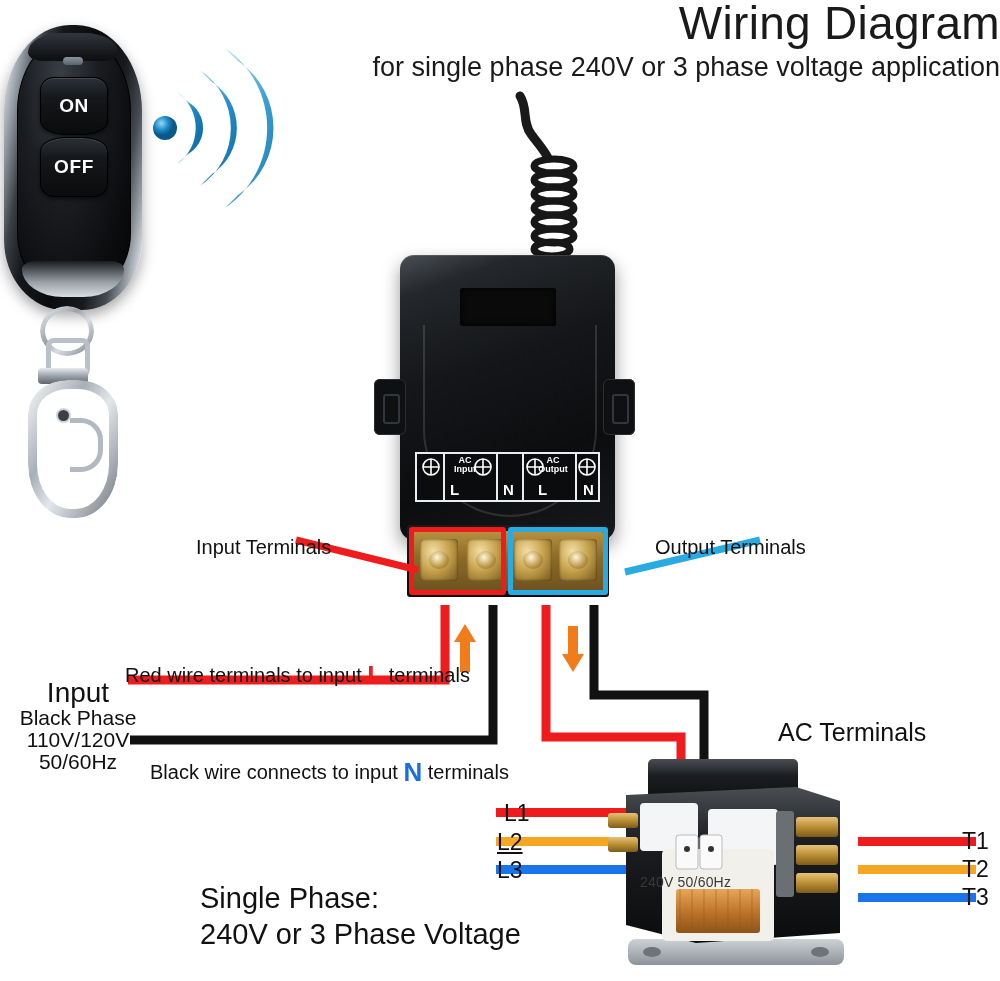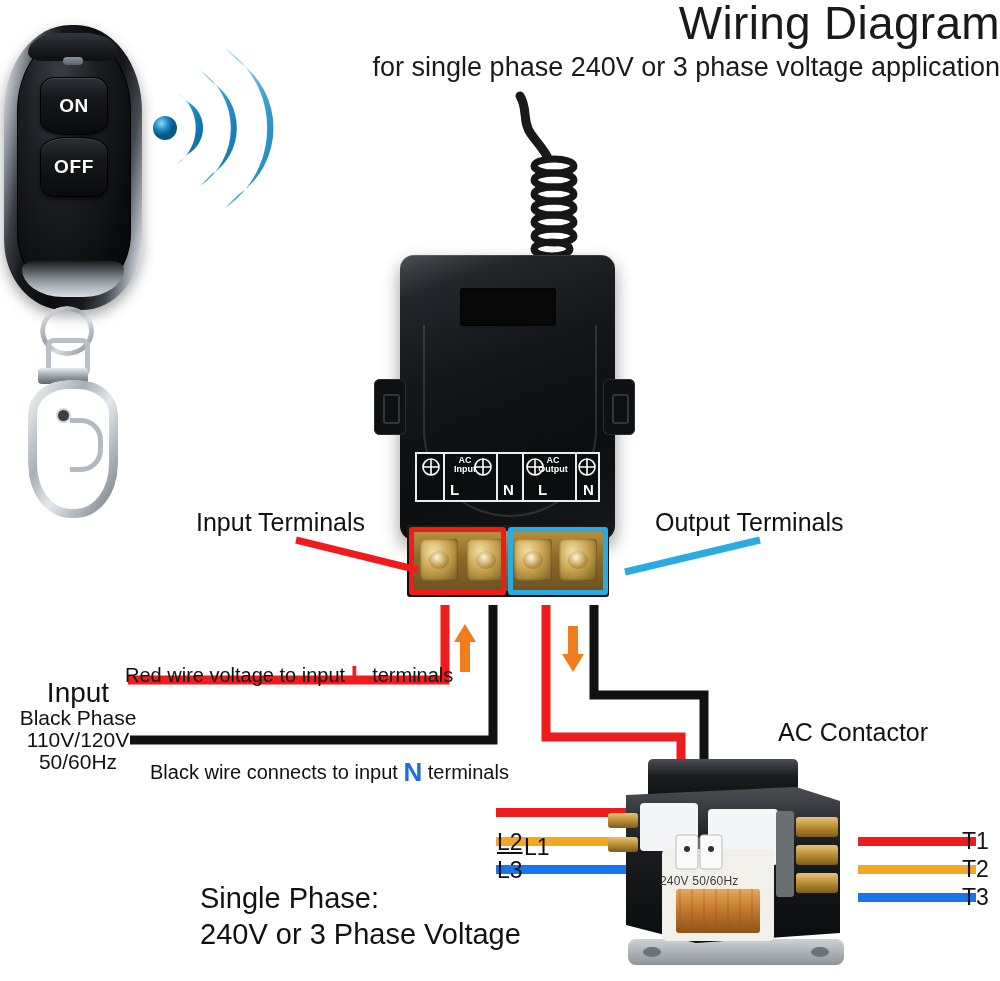--- a/index.html
+++ b/index.html
@@ -98,21 +98,21 @@
     border-radius:50%;background:radial-gradient(circle at 40% 35%,#fff6d8,#b79443 60%,#7d601f);}
   .hi-red{position:absolute;left:54px;top:427px;width:97px;height:68px;
     border:5px solid #ee1c1c;box-sizing:border-box;border-radius:3px;}
   .hi-blue{position:absolute;left:153px;top:427px;width:100px;height:68px;
     border:5px solid #29abe2;box-sizing:border-box;border-radius:3px;}
 
   
   #antenna{left:498px;top:92px;width:95px;height:170px;}
 
   
-  .callout{font-size:25px;color:#111;}
+  .callout{font-size:20px;color:#111;margin-top:28px;}
   #lbl-input-term{left:196px;top:508px;}
   #lbl-output-term{left:655px;top:508px;}
 
   
   #input-block{left:4px;top:678px;width:148px;text-align:center;line-height:1.04;}
   #input-block .big{font-size:28px;}
   #input-block .sm{font-size:21px;}
 
   .wiretext{font-size:20px;color:#111;}
   #txt-red{left:125px;top:660px;}
@@ -269,50 +269,50 @@
     <path d="M562,654 L573,672 L584,654 Z" fill="#f07c1b"></path>
   </g>
 
   <path d="M546,605 L546,737 L681,737 L681,843" stroke="#ee1c1c" stroke-width="9" fill="none"></path>
 
   <path d="M594,605 L594,695 L704,695 L704,843" stroke="#111111" stroke-width="9" fill="none"></path>
 </svg>
 
 <div class="abs nowrap callout" id="lbl-input-term">Input Terminals</div>
 <div class="abs nowrap callout" id="lbl-output-term">Output Terminals</div>
-<div class="abs nowrap" id="lbl-contactor">AC Contactor</div>
+<div class="abs nowrap" id="lbl-contactor">AC Terminals</div>
 
 <div class="abs" id="input-block">
   <div class="big">Input</div>
   <div class="sm">Black Phase</div>
   <div class="sm">110V/120V</div>
   <div class="sm">50/60Hz</div>
 </div>
 
 <div class="abs nowrap wiretext" id="txt-red">
-  <span>Red wire voltage to input </span><span class="hl-red">L</span><span> terminals</span>
+  <span>Red wire terminals to input </span><span class="hl-red">L</span><span> terminals</span>
 </div>
 <div class="abs nowrap wiretext" id="txt-black">
   <span>Black wire connects to input </span><span class="hl-blue">N</span><span> terminals</span>
 </div>
 
 <svg class="abs" style="left:470px;top:795px;" width="530" height="186" viewBox="0 0 530 186">
   <g>
     <rect x="26" y="13" width="140" height="9" fill="#ee1c1c"></rect>
     <rect x="26" y="42" width="140" height="9" fill="#f5a623"></rect>
     <rect x="26" y="70" width="140" height="9" fill="#1b75ea"></rect>
   </g>
   <g>
     <rect x="388" y="42" width="118" height="9" fill="#ee1c1c"></rect>
     <rect x="388" y="70" width="118" height="9" fill="#f5a623"></rect>
     <rect x="388" y="98" width="118" height="9" fill="#1b75ea"></rect>
   </g>
 </svg>
 
-<div class="abs ph-lbl" style="left:524px;top:800px;margin-top:34px;">L1</div>
+<div class="abs ph-lbl" style="left:504px;top:800px;">L1</div>
 <div class="abs ph-lbl" style="left:497px;top:829px;text-decoration:underline;">L2</div>
 <div class="abs ph-lbl" style="left:497px;top:857px;">L3</div>
 <div class="abs tp-lbl" style="left:962px;top:828px;">T1</div>
 <div class="abs tp-lbl" style="left:962px;top:856px;text-align:right;">T2</div>
 <div class="abs tp-lbl" style="left:962px;top:884px;">T3</div>
 
 <div class="abs" id="contactor">
   <svg width="300" height="224" viewBox="0 0 300 224">
     <defs>
       <linearGradient id="blk" x1="0" y1="0" x2="0" y2="1">
@@ -368,19 +368,19 @@
       <rect x="196" y="88" width="42" height="20" rx="3" fill="url(#brs)"></rect>
       <rect x="196" y="116" width="42" height="20" rx="3" fill="url(#brs)"></rect>
       <rect x="176" y="54" width="18" height="86" rx="3" fill="#6a6f74"></rect>
     </g>
 
     <g>
       <rect x="8" y="56" width="30" height="15" rx="3" fill="url(#brs)"></rect>
       <rect x="8" y="80" width="30" height="15" rx="3" fill="url(#brs)"></rect>
     </g>
   </svg>
-  <div class="abs nowrap" style="left:60px;top:117px;font-size:12px;color:#3a3a3a;letter-spacing:.2px;">240V  50/60Hz</div>
+  <div class="abs nowrap" style="left:40px;top:117px;font-size:14px;color:#3a3a3a;letter-spacing:.2px;">240V  50/60Hz</div>
 </div>
 
 <div class="abs nowrap" id="bottom-note">
   <div>Single Phase:</div>
   <div>240V or 3 Phase Voltage</div>
 </div>
 
 </body></html>

